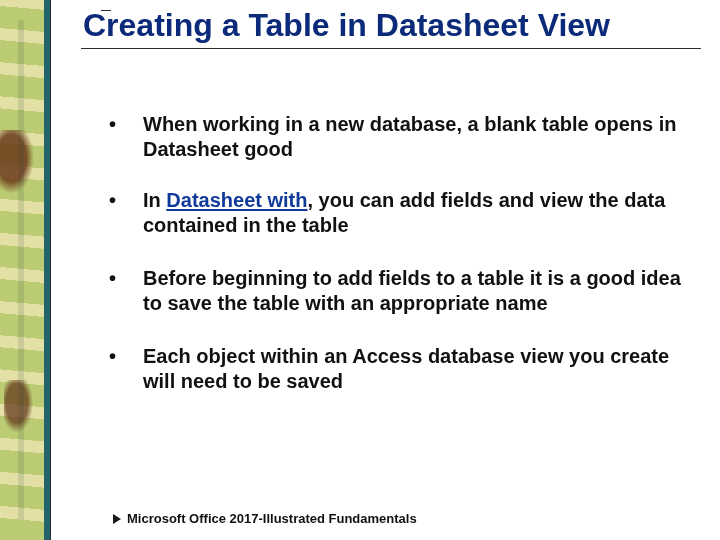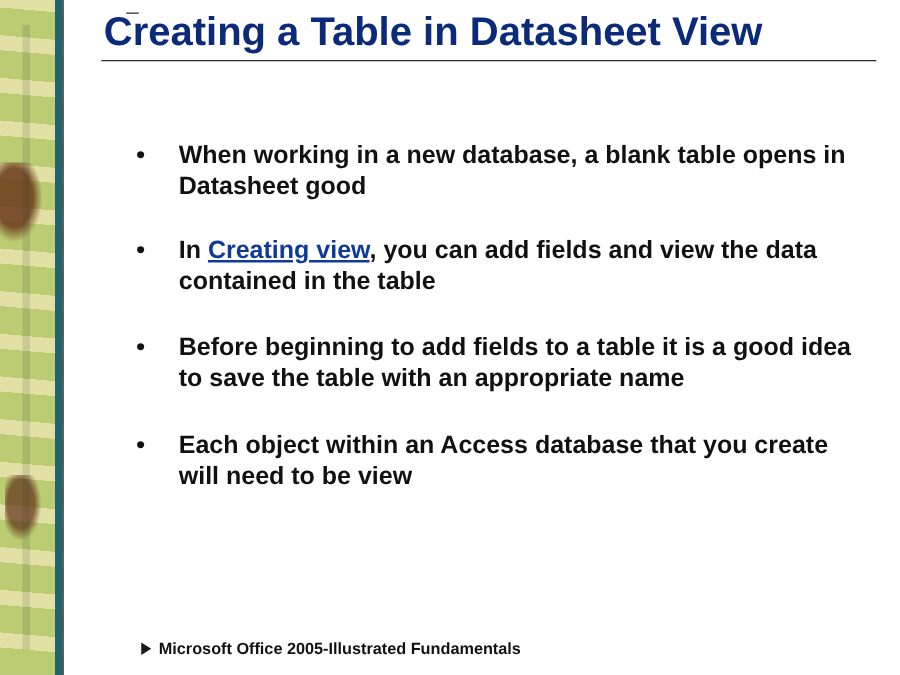--- a/index.html
+++ b/index.html
@@ -79,40 +79,40 @@
 
       <div class="item">
         <div class="dot">•</div>
         <div class="text">When working in a new database, a blank table opens in Datasheet good</div>
       </div>
       <div class="gap-a"></div>
 
       <div class="item">
         <div class="dot">•</div>
         <div class="text">
-          <span>In </span><span class="link">Creating view</span><span>, you can add fields and view the data contained in the table</span>
+          <span>In </span><span class="link">Datasheet with</span><span>, you can add fields and view the data contained in the table</span>
         </div>
       </div>
       <div class="gap-b"></div>
 
       <div class="item">
         <div class="dot">•</div>
         <div class="text">Before beginning to add fields to a table it is a good idea to save the table with an appropriate name</div>
       </div>
       <div class="gap-c"></div>
 
       <div class="item">
         <div class="dot">•</div>
-        <div class="text">Each object within an Access database that you create will need to be view</div>
+        <div class="text">Each object within an Access database view you create will need to be saved</div>
       </div>
 
     </div>
 
     <div class="footer">
       <div class="left">
         <div class="tri"></div>
-        <span>Microsoft Office 2005-Illustrated Fundamentals</span>
+        <span>Microsoft Office 2017-Illustrated Fundamentals</span>
       </div>
 
     </div>
 
   </div>
 </div>
 
 </body></html>

